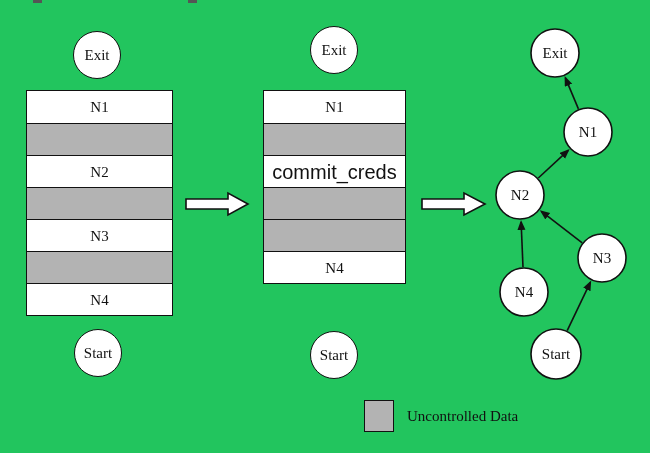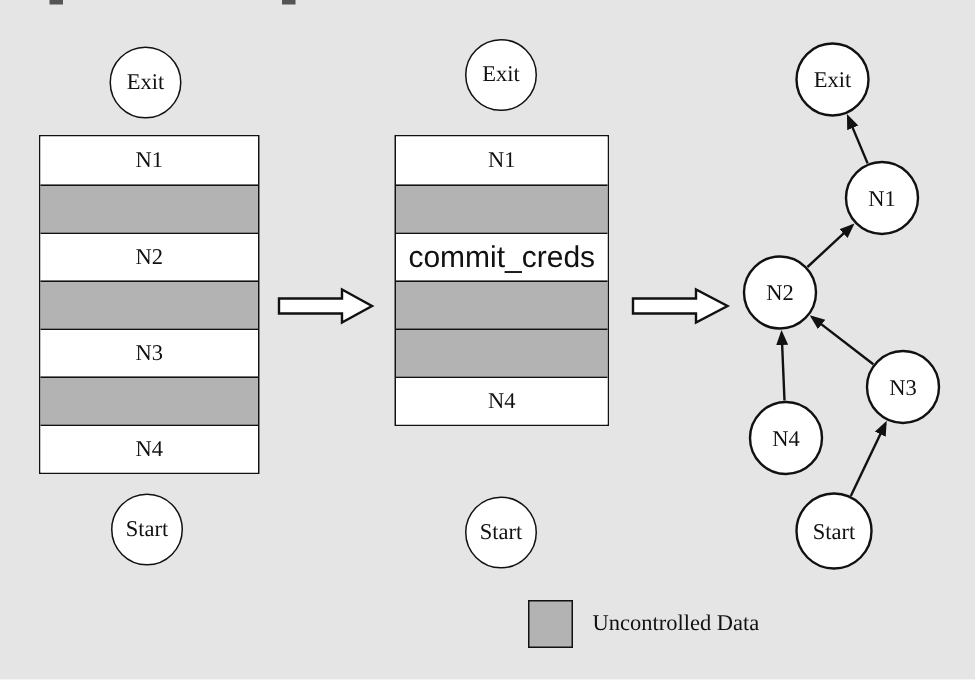--- a/index.html
+++ b/index.html
@@ -1,17 +1,17 @@
 <!DOCTYPE html>
 <html><head>
 <meta charset="utf-8">
 <style>
   html, body { margin:0; padding:0; background:#ffffff; }
   body { width:650px; height:453px; font-family:"Liberation Serif", serif; color:#111; }
-  .canvas { position:relative; width:650px; height:453px; overflow:hidden; background:#e5e5e5; }
+  .canvas { position:relative; width:650px; height:453px; overflow:hidden; background:#22c55e; }
 
   
   .artifact { position:absolute; top:0; height:3px; width:9px; background:#555; }
   .a1 { left:33px; }
   .a2 { left:188px; }
 
   
   .node-circle {
     position:absolute; width:48px; height:48px; box-sizing:border-box;
     border:1.5px solid #111; border-radius:50%; background:#fff;
@@ -32,21 +32,21 @@
   .row + .row { border-top:1.6px solid #111; }
   .row.uncontrolled { background:#b3b3b3; }
   .row.code { font-family:Liberation Sans, sans-serif; font-size:20px; }
 
   
   #overlay { position:absolute; left:0; top:0; width:650px; height:453px; }
 
   
   .legend-item { position:absolute; display:flex; align-items:center; gap:13px; }
   #legend-item-0 { left:203px; top:400px; }
-  #legend-item-1 { left:352px; top:400px; }
+  #legend-item-1 { left:364px; top:400px; }
   .swatch { width:30px; height:32px; box-sizing:border-box; border:1.6px solid #111; background:#fff; }
   .swatch.uncontrolled { background:#b3b3b3; }
   .legend-label { font-size:15px; }
 </style>
 </head>
 <body>
 
 <div class="canvas">
 
   <div class="artifact a1"></div>

